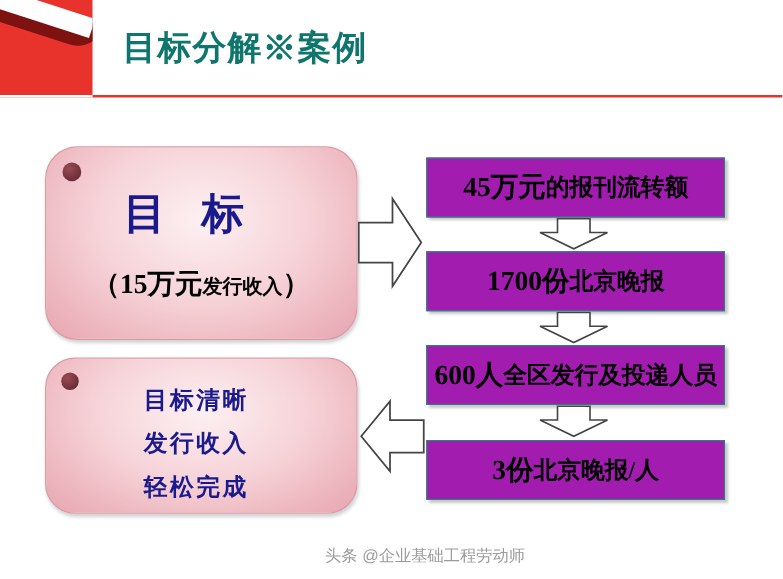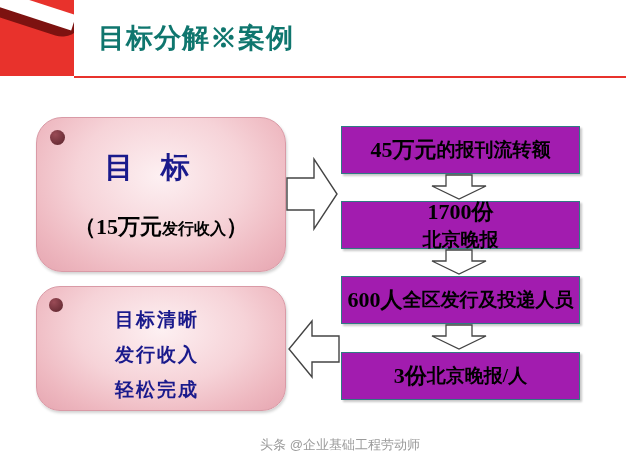--- a/index.html
+++ b/index.html
@@ -98,21 +98,21 @@
     height: 15px;
     border-radius: 50%;
     background: radial-gradient(circle at 35% 30%, #9a4b56 0%, #6d2f38 70%, #52222a 100%);
   }
   .goal-title {
     position: absolute;
     left: 0;
     top: 30px;
     width: 220px;
     text-align: center;
-    font-size: 29px;
+    font-size: 34px;
     font-weight: bold;
     color: #1a1a8c;
     letter-spacing: 10px;
     text-indent: 10px;
   }
   .goal-sub {
     position: absolute;
     left: 0;
     top: 94px;
     width: 248px;
@@ -182,21 +182,21 @@
   }
   .step-box .big {
     font-size: 22px;
     font-weight: bold;
   }
   .step-box .sm {
     font-size: 19px;
     font-weight: bold;
   }
   .step1 { top: 126px; }
-  .step2 { top: 201px; flex-direction: column; }
+  .step2 { top: 201px; }
   .step3 { top: 276px; }
   .step4 { top: 352px; }
 
   
   .arrow-down {
     position: absolute;
     left: 430px;
     width: 58px;
     height: 26px;
   }

